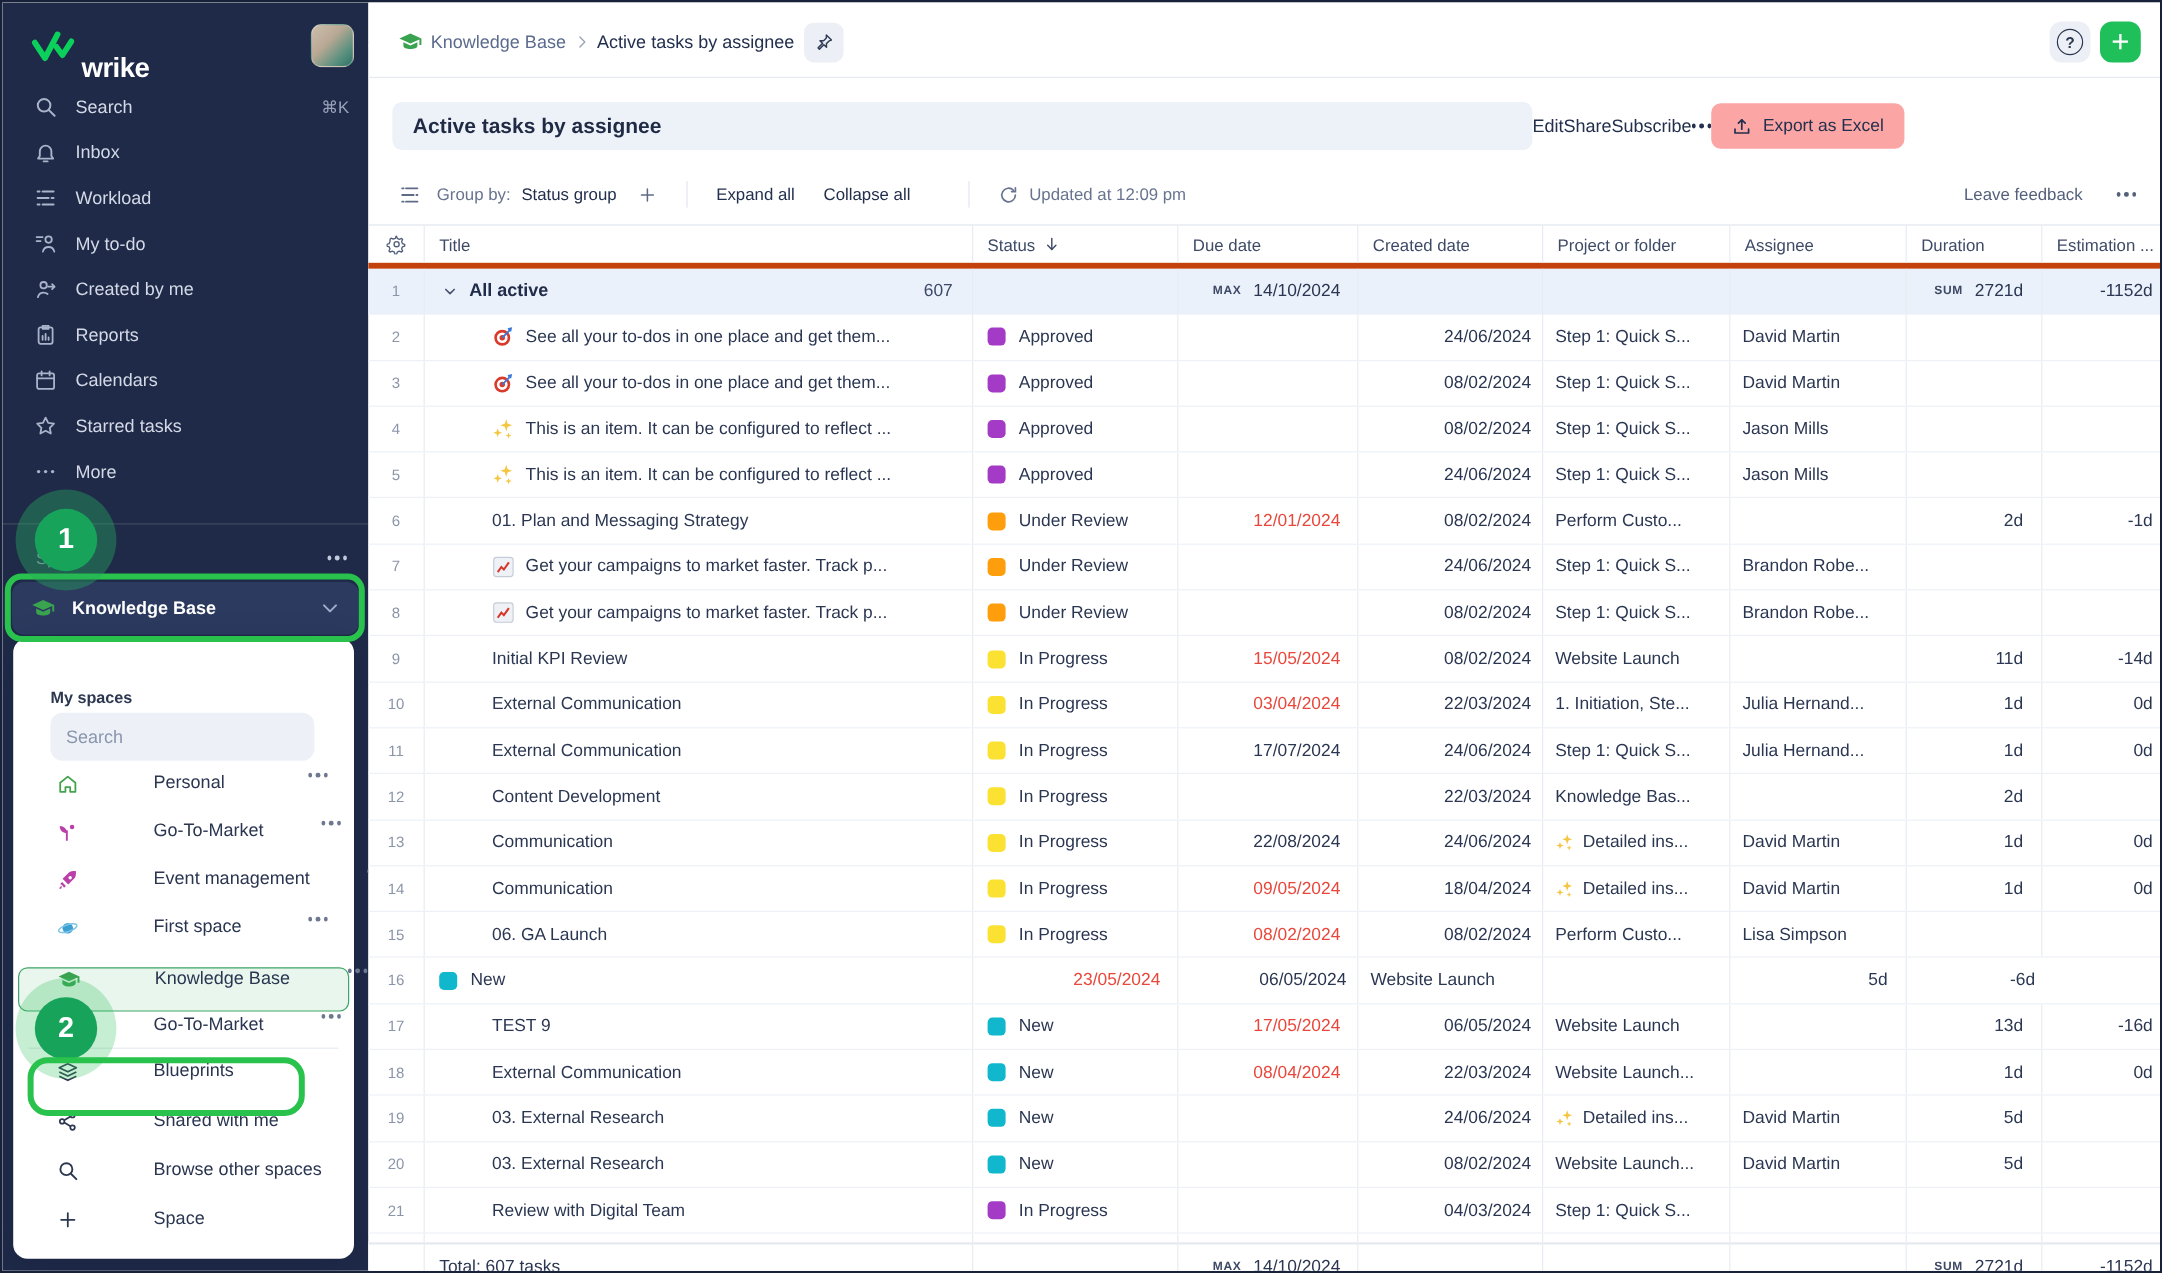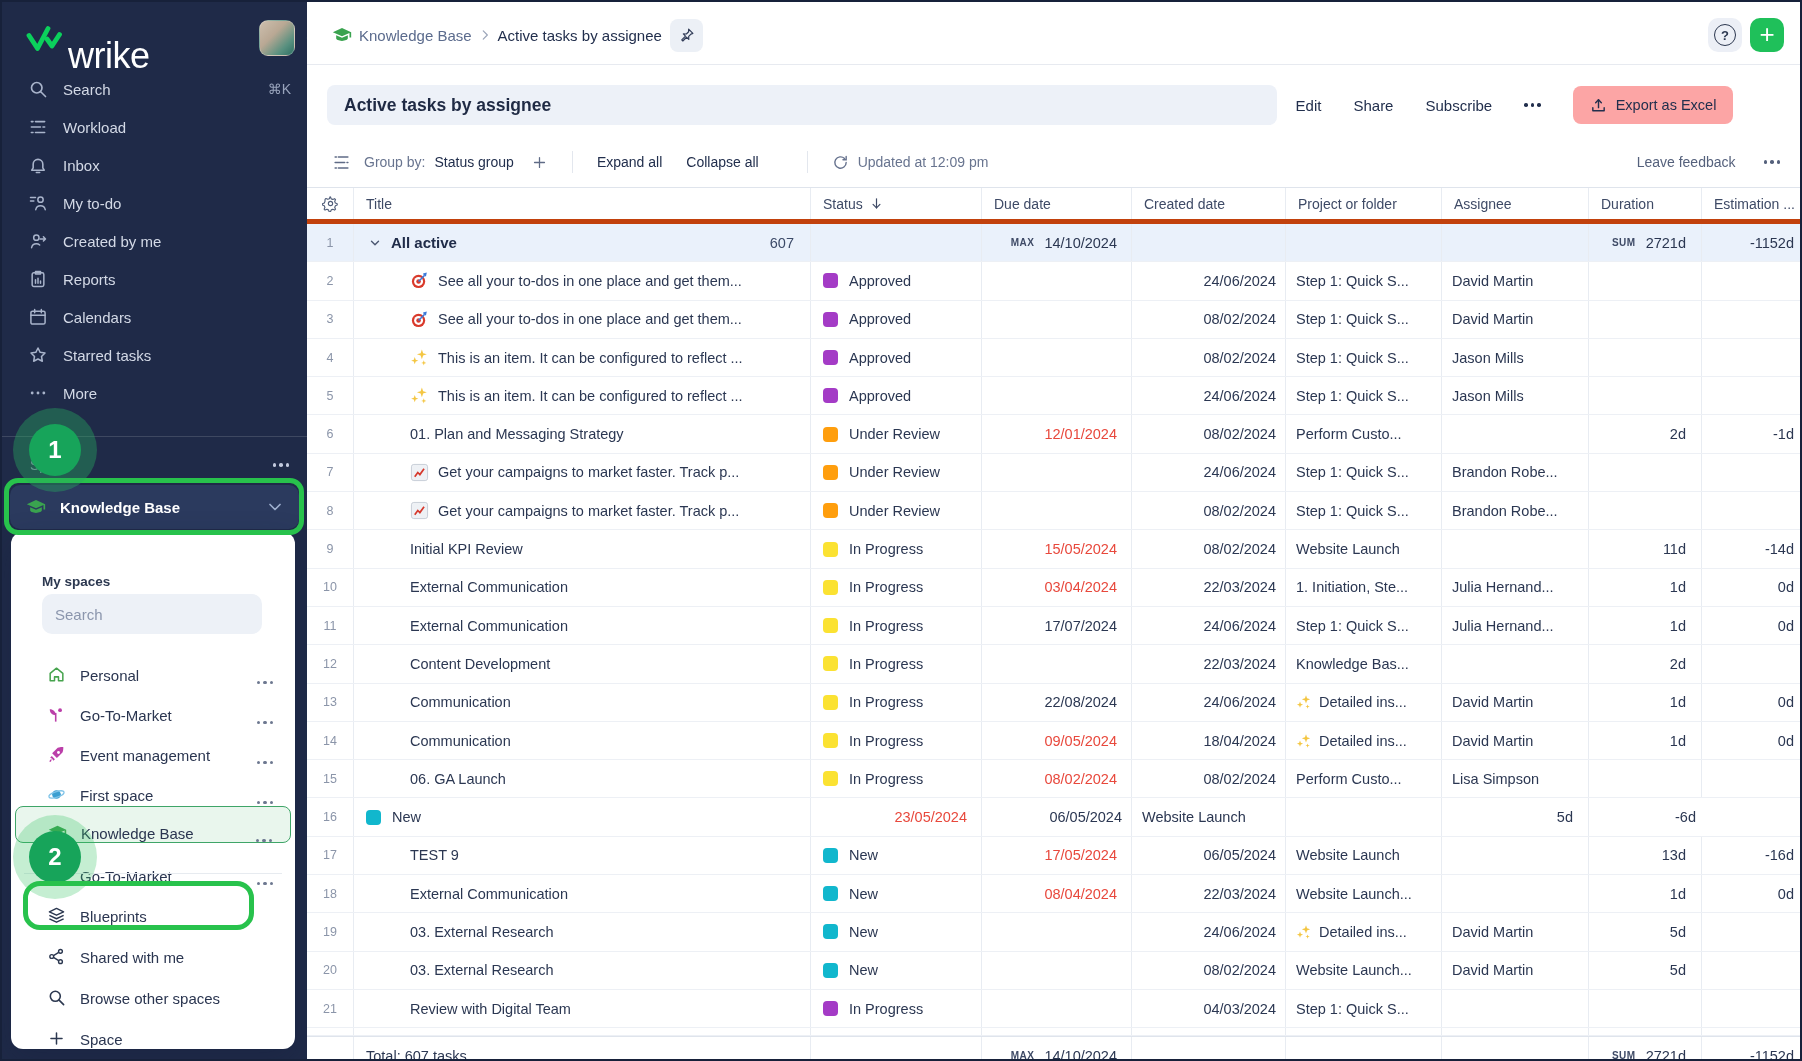--- a/index.html
+++ b/index.html
@@ -4,21 +4,21 @@
 <style>
   * { margin:0; padding:0; box-sizing:border-box; }
   body { background:#333; font-family:"Liberation Sans", sans-serif; }
   .screen { position:relative; width:1802px; height:1061px; background:#fff;
             border:2px solid #17213a; overflow:hidden; font-family:"Liberation Sans", sans-serif; }
 
   
   .sidebar { position:absolute; left:0; top:0; width:305px; height:100%; background:#1F2A48; }
   .logo-row { position:absolute; left:24px; top:18px; right:12px; height:38px; display:flex; align-items:center; }
   .logo-mark { width:36px; height:27px; }
-  .logo-text { color:#fff; font-size:36px; font-weight:normal; letter-spacing:-0.5px; margin-left:6px;margin-top:34px; }
+  .logo-text { color:#fff; font-size:23px; font-weight:bold; letter-spacing:-0.5px; margin-left:6px;margin-top:34px; }
   .avatar { position:absolute; left:233px; top:0px; width:36px; height:36px; border-radius:9px;
             background:linear-gradient(135deg,#cdbfae 0%,#b9a894 40%,#58907f 75%,#2e6f63 100%); border:1px solid rgba(255,255,255,.25); }
   .collapse { position:absolute; left:274px; top:6px; width:24px; height:24px; color:#d6dbe8; }
   .collapse svg { width:20px; height:20px; }
   .nav { position:absolute; left:0; top:68px; width:100%; }
   .nav-item { height:38px; display:flex; align-items:center; padding:0 16px 0 26px; cursor:pointer; }
   .nav-item .icn { width:20px; height:20px; color:#a9b4cb; flex:0 0 auto; }
   .icn svg { width:100%; height:100%; display:block; }
   .nav-label { color:#d3d9e6; font-size:15px; margin-left:15px; flex:1; white-space:nowrap; }
   .nav-shortcut { color:#98a3bb; font-size:14px; }
@@ -46,21 +46,21 @@
 
   
   .popup { position:absolute; left:9px; top:530px; width:284px; height:517px; background:#fff;
            border-radius:12px; box-shadow:0 10px 30px rgba(20,30,60,.30); }
   .popup-heading { position:absolute; left:31px; top:42px; font-size:13.5px; font-weight:bold; color:#2c3850; }
   .popup-search { position:absolute; left:31px; top:62px; width:220px; height:40px; background:#edf1f7;
                   border:none; border-radius:10px; font-size:15px; color:#5c6880; padding:0 13px;
                   font-family:"Liberation Sans", sans-serif; }
   .popup-search::placeholder { color:#8b96ad; }
   .sp-list { position:absolute; left:0; top:112px; width:100%; }
-  .sp-item { position:relative; height:40px; display:flex; align-items:flex-end; padding:0 22px 0 36px; cursor:pointer; }
+  .sp-item { position:relative; height:40px; display:flex; align-items:flex-start; padding:0 22px 0 36px; cursor:pointer;gap:48px; }
   .sp-item .icn { width:19px; height:19px; flex:0 0 auto; }
   .sp-label { font-size:15px; color:#2a3550; margin-left:14px; flex:1; white-space:nowrap; }
   .sp-dots { color:#6d7document890; color:#6d7890; }
   .sp-item.selected { background:#e9f6ed; border:1.5px solid #3FA568; border-radius:8px;
                       margin:2px 4px; height:37px; padding:0 18px 0 32px; }
   .sp-divider { position:absolute; left:13px; right:13px; top:341px; border-top:1px solid #e7ebf0; }
   .sp-footer { position:absolute; left:0; top:352px; width:100%; }
   .sp-footer .sp-item { height:41px; }
   .sp-footer .icn { color:#2c3850; }
 
@@ -79,21 +79,21 @@
               justify-content:center; cursor:pointer; margin-right:8px; }
   .help-q { width:22px; height:22px; border:1.7px solid #2c3850; border-radius:50%; color:#2c3850;
             font-size:13px; font-weight:bold; display:flex; align-items:center; justify-content:center; }
   .create-btn { width:34px; height:34px; border-radius:10px; background:#1FC05A; color:#fff; font-size:26px;
                 font-weight:400; display:flex; align-items:center; justify-content:center; cursor:pointer; line-height:1; padding-bottom:3px; }
   .hdr-divider { position:absolute; left:0; top:62px; right:0; border-top:1px solid #e7eaf0; }
 
   .title-row { position:absolute; left:20px; top:83px; right:48px; height:40px; display:flex; align-items:center; }
   .title-input { width:950px; height:40px; background:#edf1f8; border:none; border-radius:8px; font-size:17.5px;
                  font-weight:bold; color:#1f2a44; padding:0 17px; font-family:"Liberation Sans", sans-serif; }
-  .title-actions { flex:1; display:flex; align-items:center; justify-content:center; gap:32px; }
+  .title-actions { flex:1; display:flex; align-items:center; justify-content:flex-start; }
   .act-link { font-size:15px; color:#222f4d; cursor:pointer; white-space:nowrap; }
   .more-dots { color:#222f4d; cursor:pointer; }
   .export-btn { height:38px; background:#fca5a5; border-radius:8px; display:flex; align-items:center; gap:9px;
                 padding:0 17px; cursor:pointer; color:#222f4d; font-size:14.5px; white-space:nowrap; }
   .export-btn .icn { width:17px; height:17px; color:#222f4d; }
 
   .toolbar { position:absolute; left:25px; top:140px; right:20px; height:40px; display:flex; align-items:center; }
   .tb-icn { width:19px; height:19px; color:#5f6b86; }
   .tb-label { font-size:14px; color:#68748f; margin-left:13px; }
   .tb-value { font-size:14px; color:#222f4d; font-weight:500; margin-left:9px; cursor:pointer; }
@@ -172,39 +172,39 @@
             <svg viewBox="0 0 24 24" fill="none" stroke="currentColor" stroke-width="2" stroke-linecap="round">
               <circle cx="10.5" cy="10.5" r="6.3"></circle>
               <path d="M15.3 15.3L21 21"></path>
             </svg>
           </span>
           <span class="nav-label">Search</span>
           <span class="nav-shortcut">⌘K</span>
         </div>
         <div class="nav-item">
           <span class="icn">
+            <svg viewBox="0 0 24 24" fill="none" stroke="currentColor" stroke-width="1.9" stroke-linejoin="round" stroke-linecap="round">
+              <path d="M6.2 15.5V11a5.8 5.8 0 0 1 11.6 0v4.5l1.7 2.7H4.5l1.7-2.7z"></path>
+              <path d="M10 21h4"></path>
+            </svg>
+          </span>
+          <span class="nav-label">Inbox</span>
+        </div>
+        <div class="nav-item">
+          <span class="icn">
             <svg viewBox="0 0 24 24" fill="none" stroke="currentColor" stroke-width="1.9" stroke-linecap="round">
               <path d="M9 5.5h11"></path>
               <path d="M4 5.5h2"></path>
               <path d="M4 12h11"></path>
               <path d="M18 12h2"></path>
               <path d="M9 18.5h11"></path>
               <path d="M4 18.5h2"></path>
             </svg>
           </span>
           <span class="nav-label">Workload</span>
-        </div>
-        <div class="nav-item">
-          <span class="icn">
-            <svg viewBox="0 0 24 24" fill="none" stroke="currentColor" stroke-width="1.9" stroke-linejoin="round" stroke-linecap="round">
-              <path d="M6.2 15.5V11a5.8 5.8 0 0 1 11.6 0v4.5l1.7 2.7H4.5l1.7-2.7z"></path>
-              <path d="M10 21h4"></path>
-            </svg>
-          </span>
-          <span class="nav-label">Inbox</span>
         </div>
         <div class="nav-item">
           <span class="icn">
             <svg viewBox="0 0 24 24" fill="none" stroke="currentColor" stroke-width="1.8" stroke-linecap="round">
               <path d="M3 5.5h6M3 9.5h4"></path>
               <circle cx="15" cy="8" r="3.2"></circle>
               <path d="M9.3 20c.7-3 3-4.6 5.7-4.6s5 1.6 5.7 4.6"></path>
             </svg>
           </span>
           <span class="nav-label">My to-do</span>

